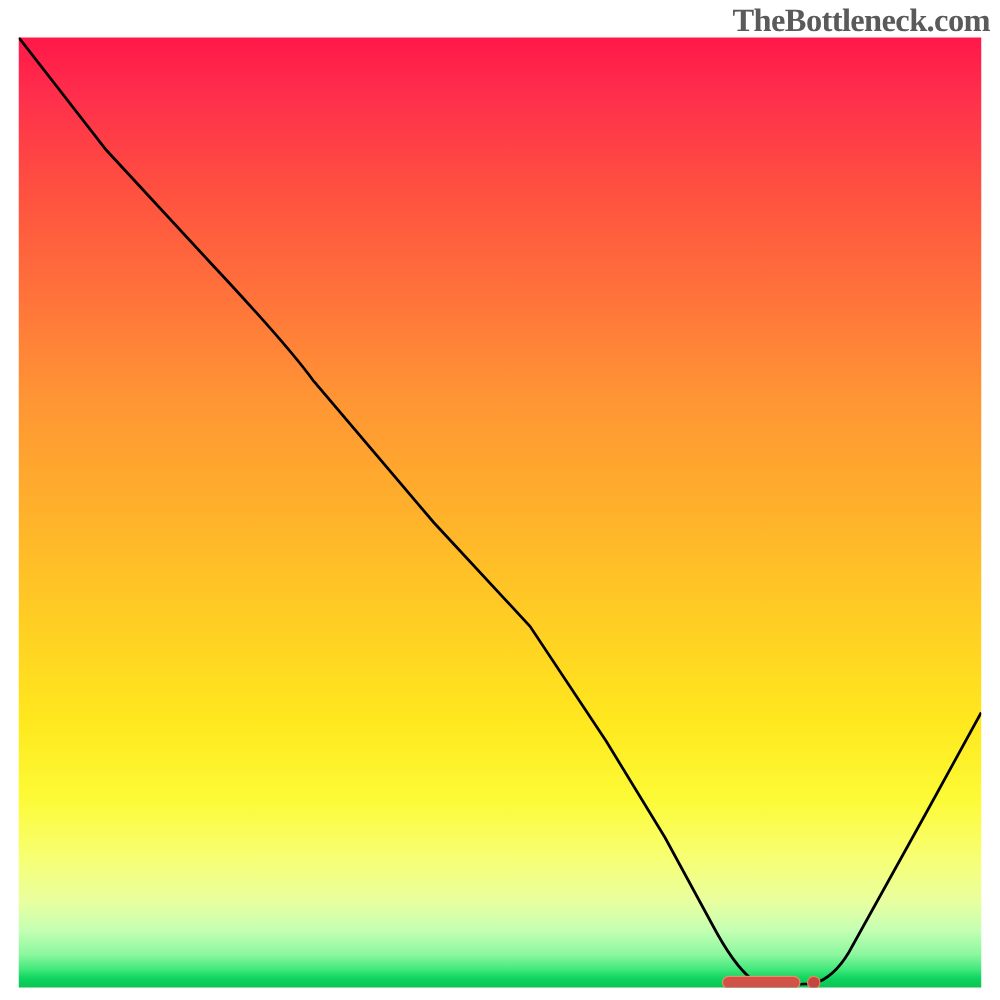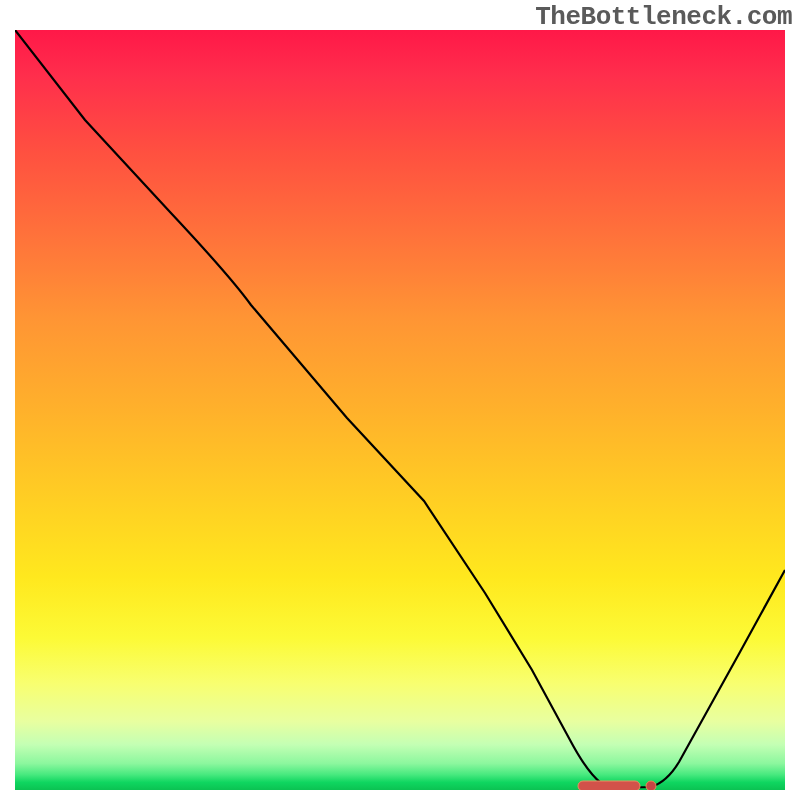--- a/index.html
+++ b/index.html
@@ -12,21 +12,21 @@
   }
   .chart-container {
     position: relative;
     width: 800px;
     height: 800px;
   }
   .watermark {
     position: absolute;
     top: 2px;
     right: 8px;
-    font-family: Liberation Mono, monospace;
+    font-family: Liberation Serif, serif;
     font-size: 26px;
     font-weight: bold;
     color: #5a5a5a;
     z-index: 10;
     letter-spacing: -0.5px;
   }
   .plot-area {
     position: absolute;
     left: 15px;
     top: 30px;

